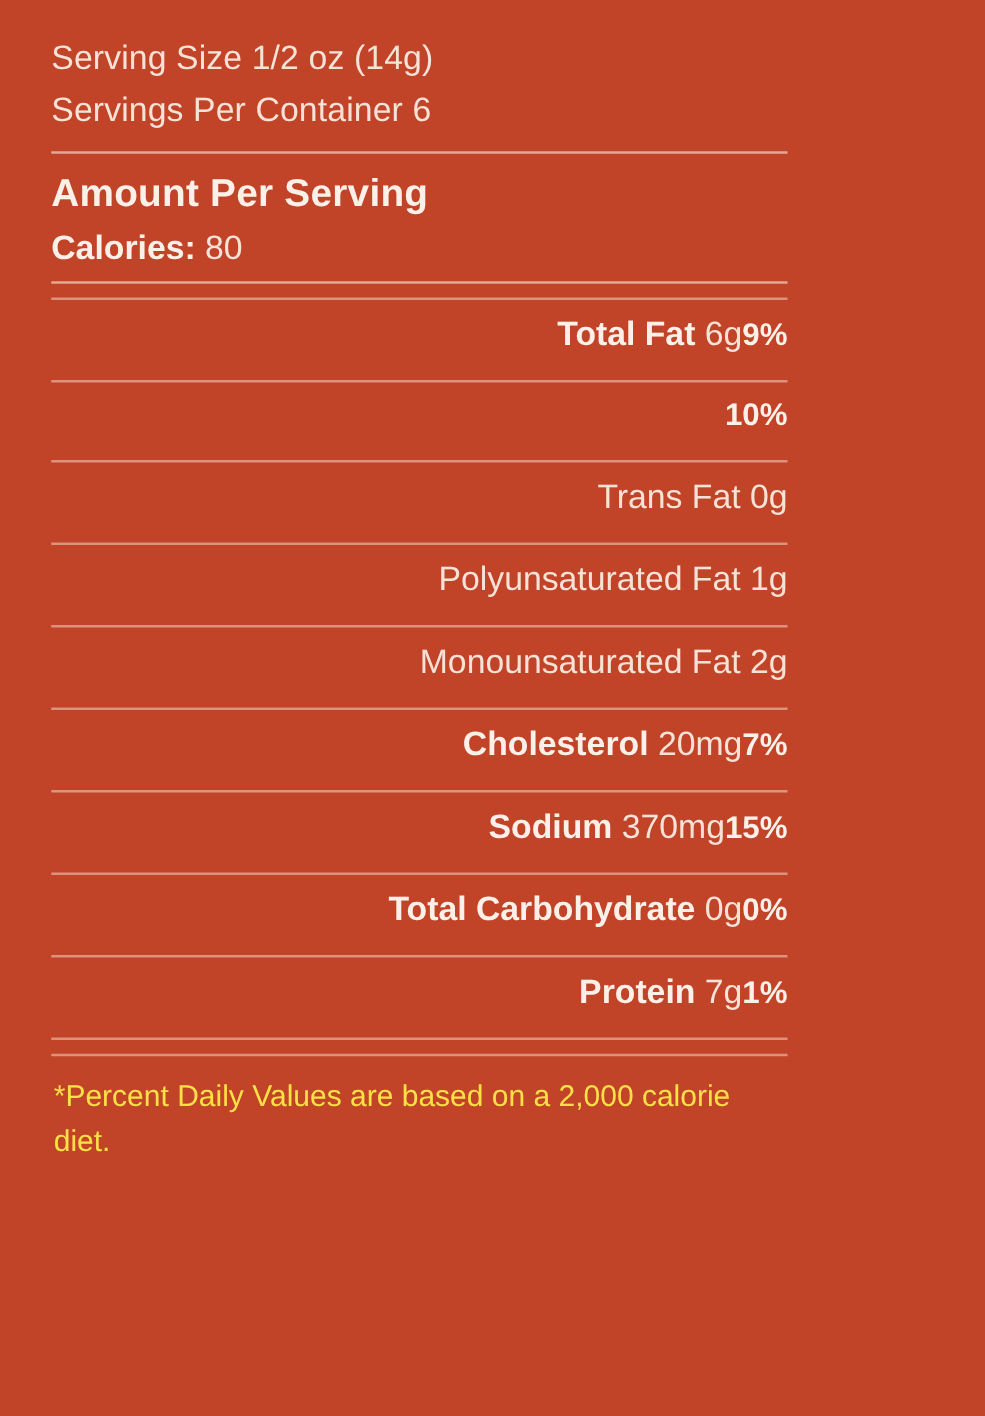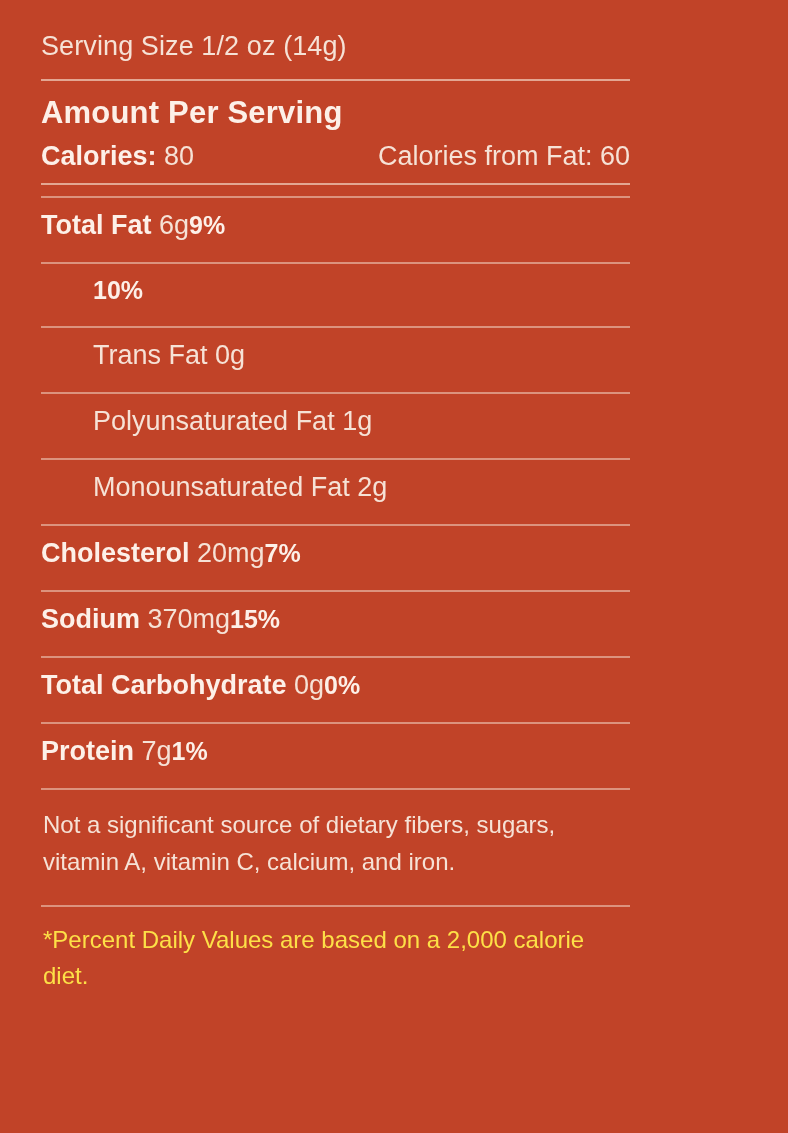--- a/index.html
+++ b/index.html
@@ -58,21 +58,21 @@
   .calories-right { font-size: 27px; color: #f6e2d6; }
   .dv-row {
     margin-top: 16px;
     text-align: right;
     font-size: 27px;
     color: #f6e2d6;
   }
   .nutrient {
     display: flex;
     align-items: baseline;
-    justify-content: flex-start;
+    justify-content: flex-end;
     font-size: 27px;
     padding: 12px 0 10px 0;
   }
   .nutrient .name { color: #f6e2d6; }
   .nutrient .name b { font-weight: bold; color: #fdf0e8; }
   .nutrient .pct {
     font-weight: bold;
     font-size: 25px;
     color: #fdf0e8;
   }
@@ -89,31 +89,31 @@
     color: #fde047;
     padding: 15px 2px 0 2px;
   }
 </style>
 </head>
 <body>
 
 <div class="panel">
 
   <div class="serving-line">Serving Size 1/2 oz (14g)</div>
+  <div class="serving-line">Servings Per Container 6</div>
 
   <div class="rule"></div>
 
   <div class="amount-per">Amount Per Serving</div>
 
   <div class="row calories-row">
     <div>
       <span class="lbl">Calories:</span>
       <span class="val">80</span>
     </div>
-    <div class="calories-right">Calories from Fat: 60</div>
   </div>
 
   <div class="rule"></div>
 
 
   <div class="rule thin"></div>
   <div class="nutrient">
     <div class="name"><b>Total Fat</b><span> 6g</span></div>
     <div class="pct">9%</div>
   </div>
@@ -160,19 +160,18 @@
   </div>
 
   <div class="rule thin"></div>
   <div class="nutrient">
     <div class="name"><b>Protein</b><span> 7g</span></div>
     <div class="pct">1%</div>
   </div>
 
   <div class="rule thin"></div>
 
-  <div class="note">Not a significant source of dietary fibers, sugars, vitamin A, vitamin C, calcium, and iron.</div>
 
   <div class="rule thin"></div>
 
   <div class="footnote">*Percent Daily Values are based on a 2,000 calorie diet.</div>
 
 </div>
 
 </body></html>

